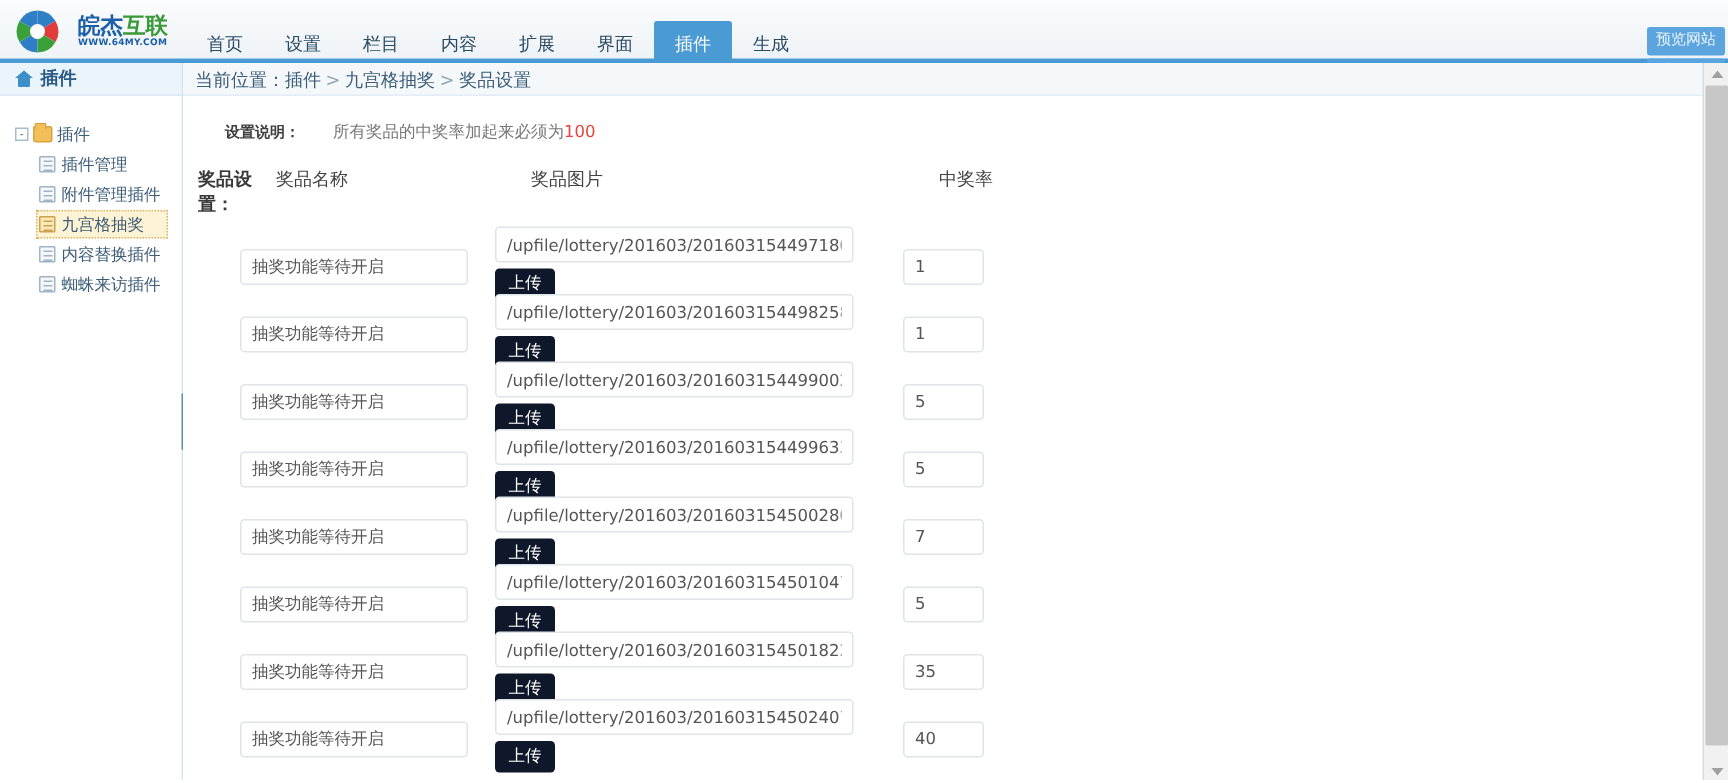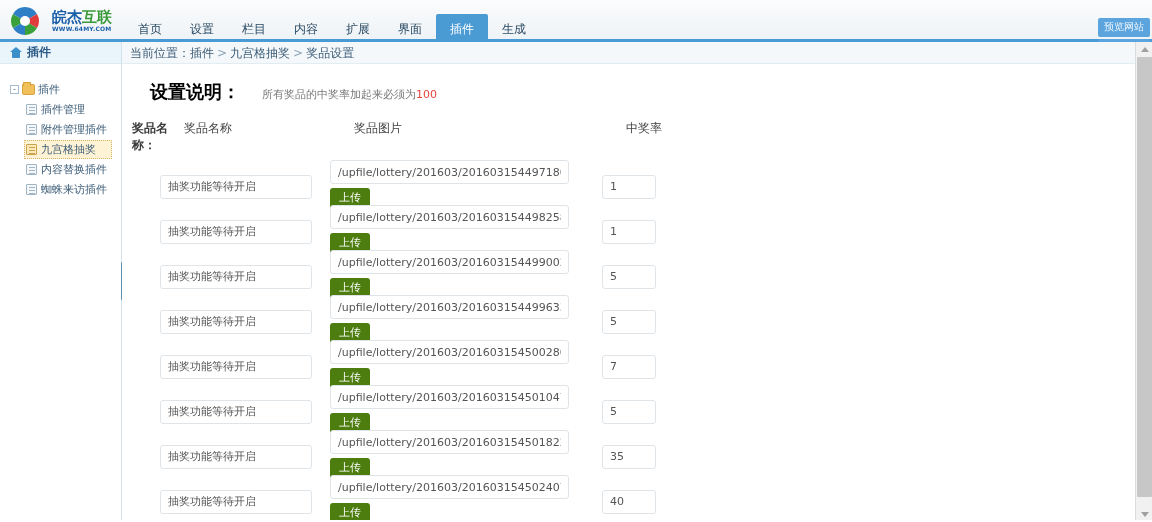--- a/index.html
+++ b/index.html
@@ -174,21 +174,21 @@
     border-bottom: 1px solid #e2ecf3;
   }
   .crumb .sep { color: #8fa6b8; padding: 0 3px; }
 
   .content { padding: 16px 0 0 0; position: relative; }
 
   .desc-row {
     display: flex; align-items: baseline;
     padding-left: 28px; margin-bottom: 16px;
   }
-  .lbl-strong { font-size: 18px; color: #000000; font-weight: bold; }
+  .lbl-strong { font-size: 10px; color: #404040; font-weight: bold; }
   .desc-text { font-size: 11px; color: #777; margin-left: 22px; }
   .desc-text .hl { color: #e8453c; }
 
   .col-head {
     display: flex; padding-left: 38px; margin-bottom: 8px;
     font-size: 12px;
   }
   .ch-label { width: 52px; font-weight: bold; color: #3a3a3a; margin-left: -28px; }
   .ch-name { width: 170px; color: #444; }
   .ch-img  { width: 272px; color: #444; }
@@ -214,21 +214,21 @@
     height: 24px;
     padding: 0 7px;
   }
   input.name-in { width: 152px; }
   input.img-in  { width: 239px; }
   input.rate-in { width: 54px; }
 
   .btn-upload {
     display: inline-block;
     margin-top: 4px;
-    background: #4d7c0f;
+    background: #0f172a;
     color: #fff;
     font-size: 11px;
     padding: 4px 9px 5px 9px;
     border-radius: 3px;
     cursor: pointer;
     line-height: 12px;
   }
 
   .save-row { padding-left: 208px; padding-top: 14px; }
 
@@ -361,21 +361,21 @@
   </div>
 
   <div class="content">
 
     <div class="desc-row">
       <span class="lbl-strong">设置说明：</span>
       <span class="desc-text"><span>所有奖品的中奖率加起来必须为</span><span class="hl">100</span></span>
     </div>
 
     <div class="col-head">
-      <span class="ch-label">奖品名称：</span>
+      <span class="ch-label">奖品设置：</span>
       <span class="ch-name">奖品名称</span>
       <span class="ch-img">奖品图片</span>
       <span class="ch-rate">中奖率</span>
     </div>
 
     <div class="rows">
 
       <div class="row">
         <div class="cell-name">
           <input class="tf name-in" value="抽奖功能等待开启" style="">

